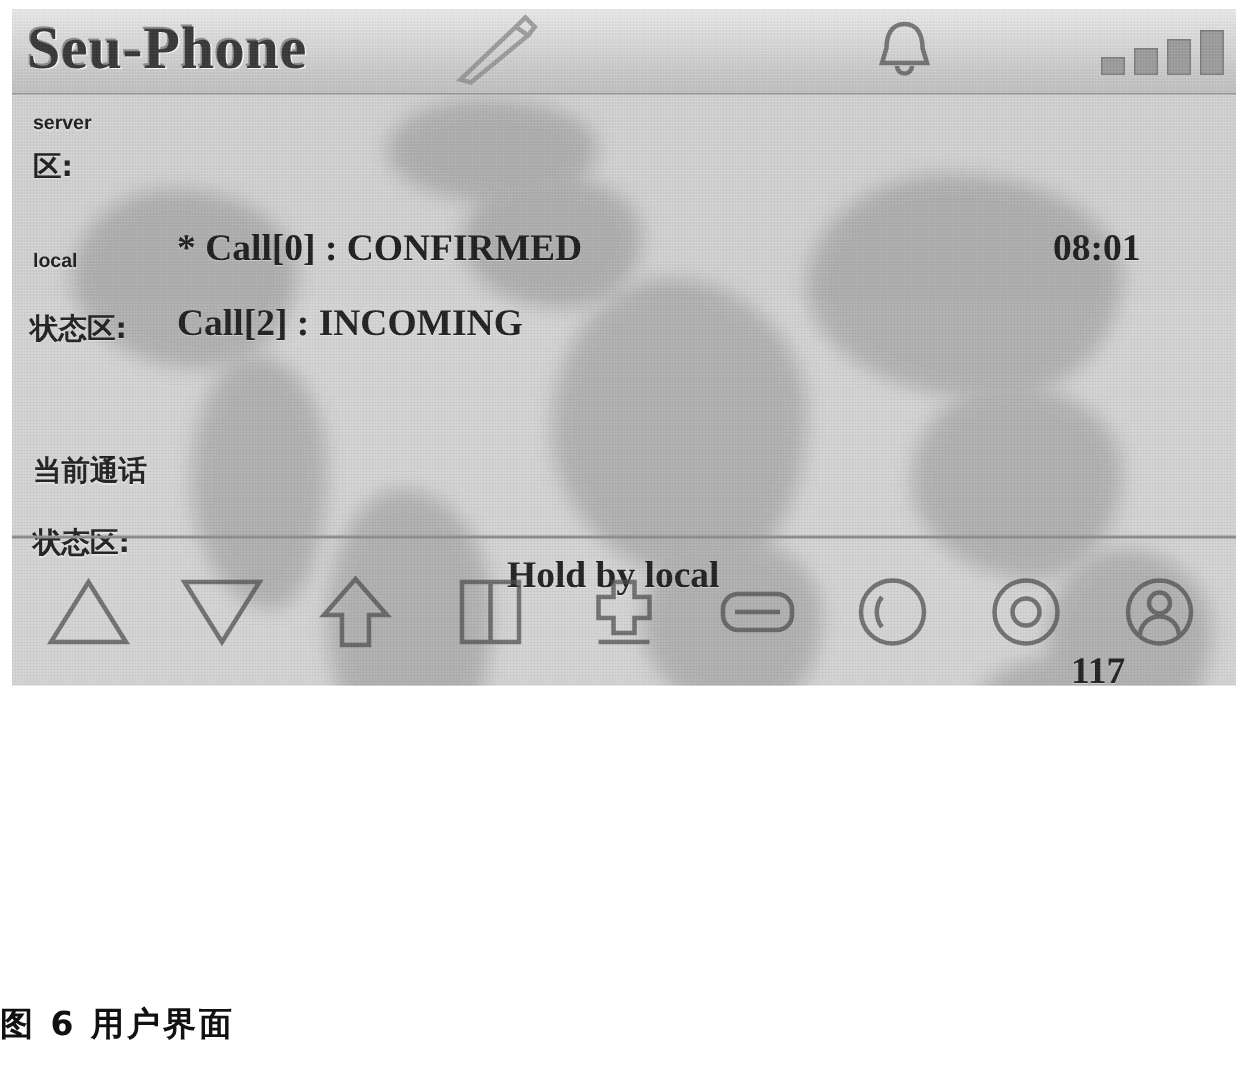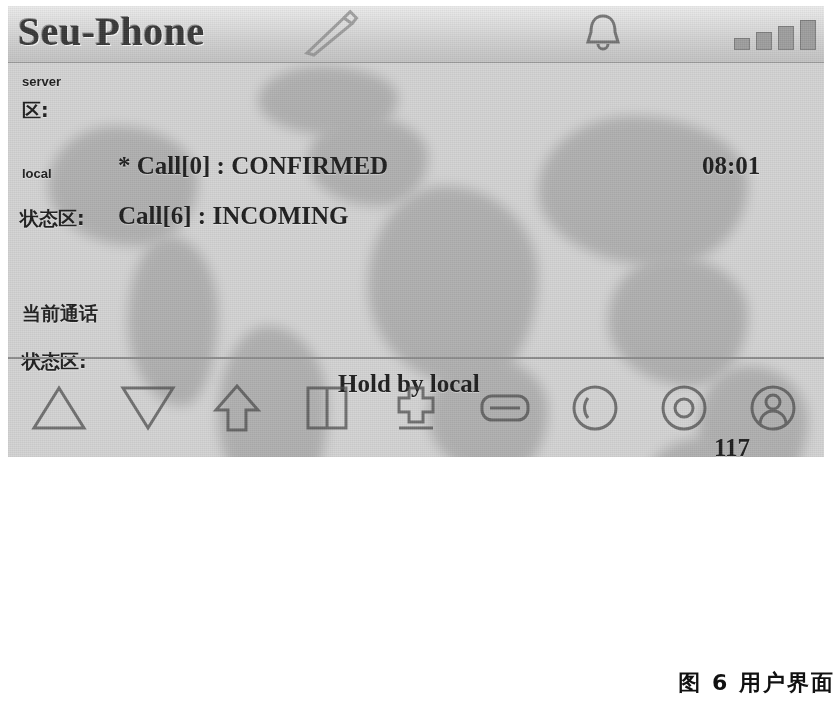--- a/index.html
+++ b/index.html
@@ -172,21 +172,21 @@
     opacity: .72;
   }
   .soft-icon svg { display: block; }
 
   
   #caption {
     position: absolute;
     left: 0;
     top: 668px;
     width: 835px;
-    text-align: right;
+    text-align: left;
     font-family: "DejaVu Sans", sans-serif;
     font-weight: bold;
     font-size: 22px;
     color: #111;
     letter-spacing: 2px;
   }
 </style>
 </head>
 <body>
 
@@ -232,21 +232,21 @@
   </div>
 
   <div class="line tag-small" id="lbl-server-en">server</div>
   <div class="line tag-cn" id="lbl-server-cn">区:</div>
 
   <div class="line tag-small" id="lbl-call-en">local</div>
   <div class="line val" id="val-call0">* Call[0] : CONFIRMED</div>
   <div class="line val" id="val-time">08:01</div>
 
   <div class="line tag-cn" id="lbl-state-cn">状态区:</div>
-  <div class="line val" id="val-call1">Call[6] : INCOMING</div>
+  <div class="line val" id="val-call1">Call[2] : INCOMING</div>
 
   <div class="line tag-cn" id="lbl-current-cn">当前通话</div>
 
   <div class="line tag-cn" id="lbl-state2-cn">状态区:</div>
   <div class="line val" id="val-hold">Hold by local</div>
 
   <div class="line tag-cn" id="lbl-number-cn">号码区:</div>
   <div class="line val" id="val-number">117</div>
 
   <div id="icon-bar">

